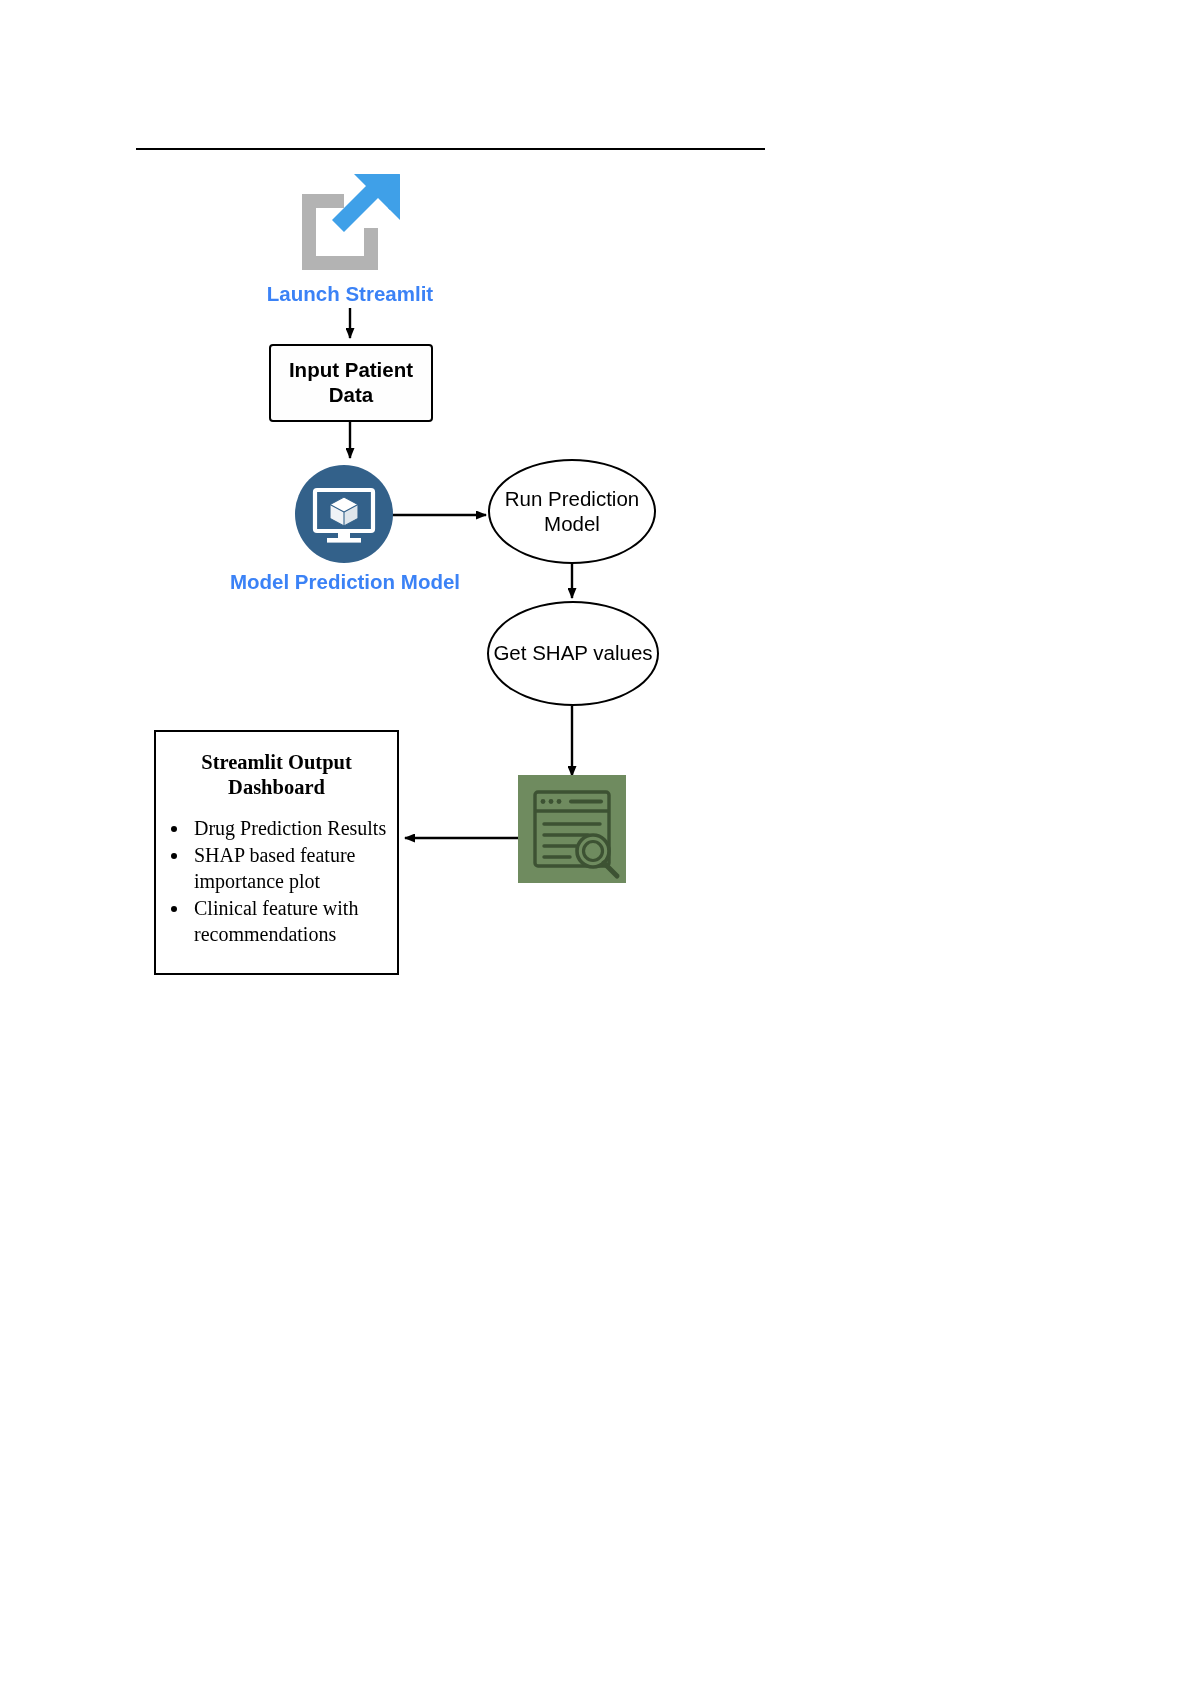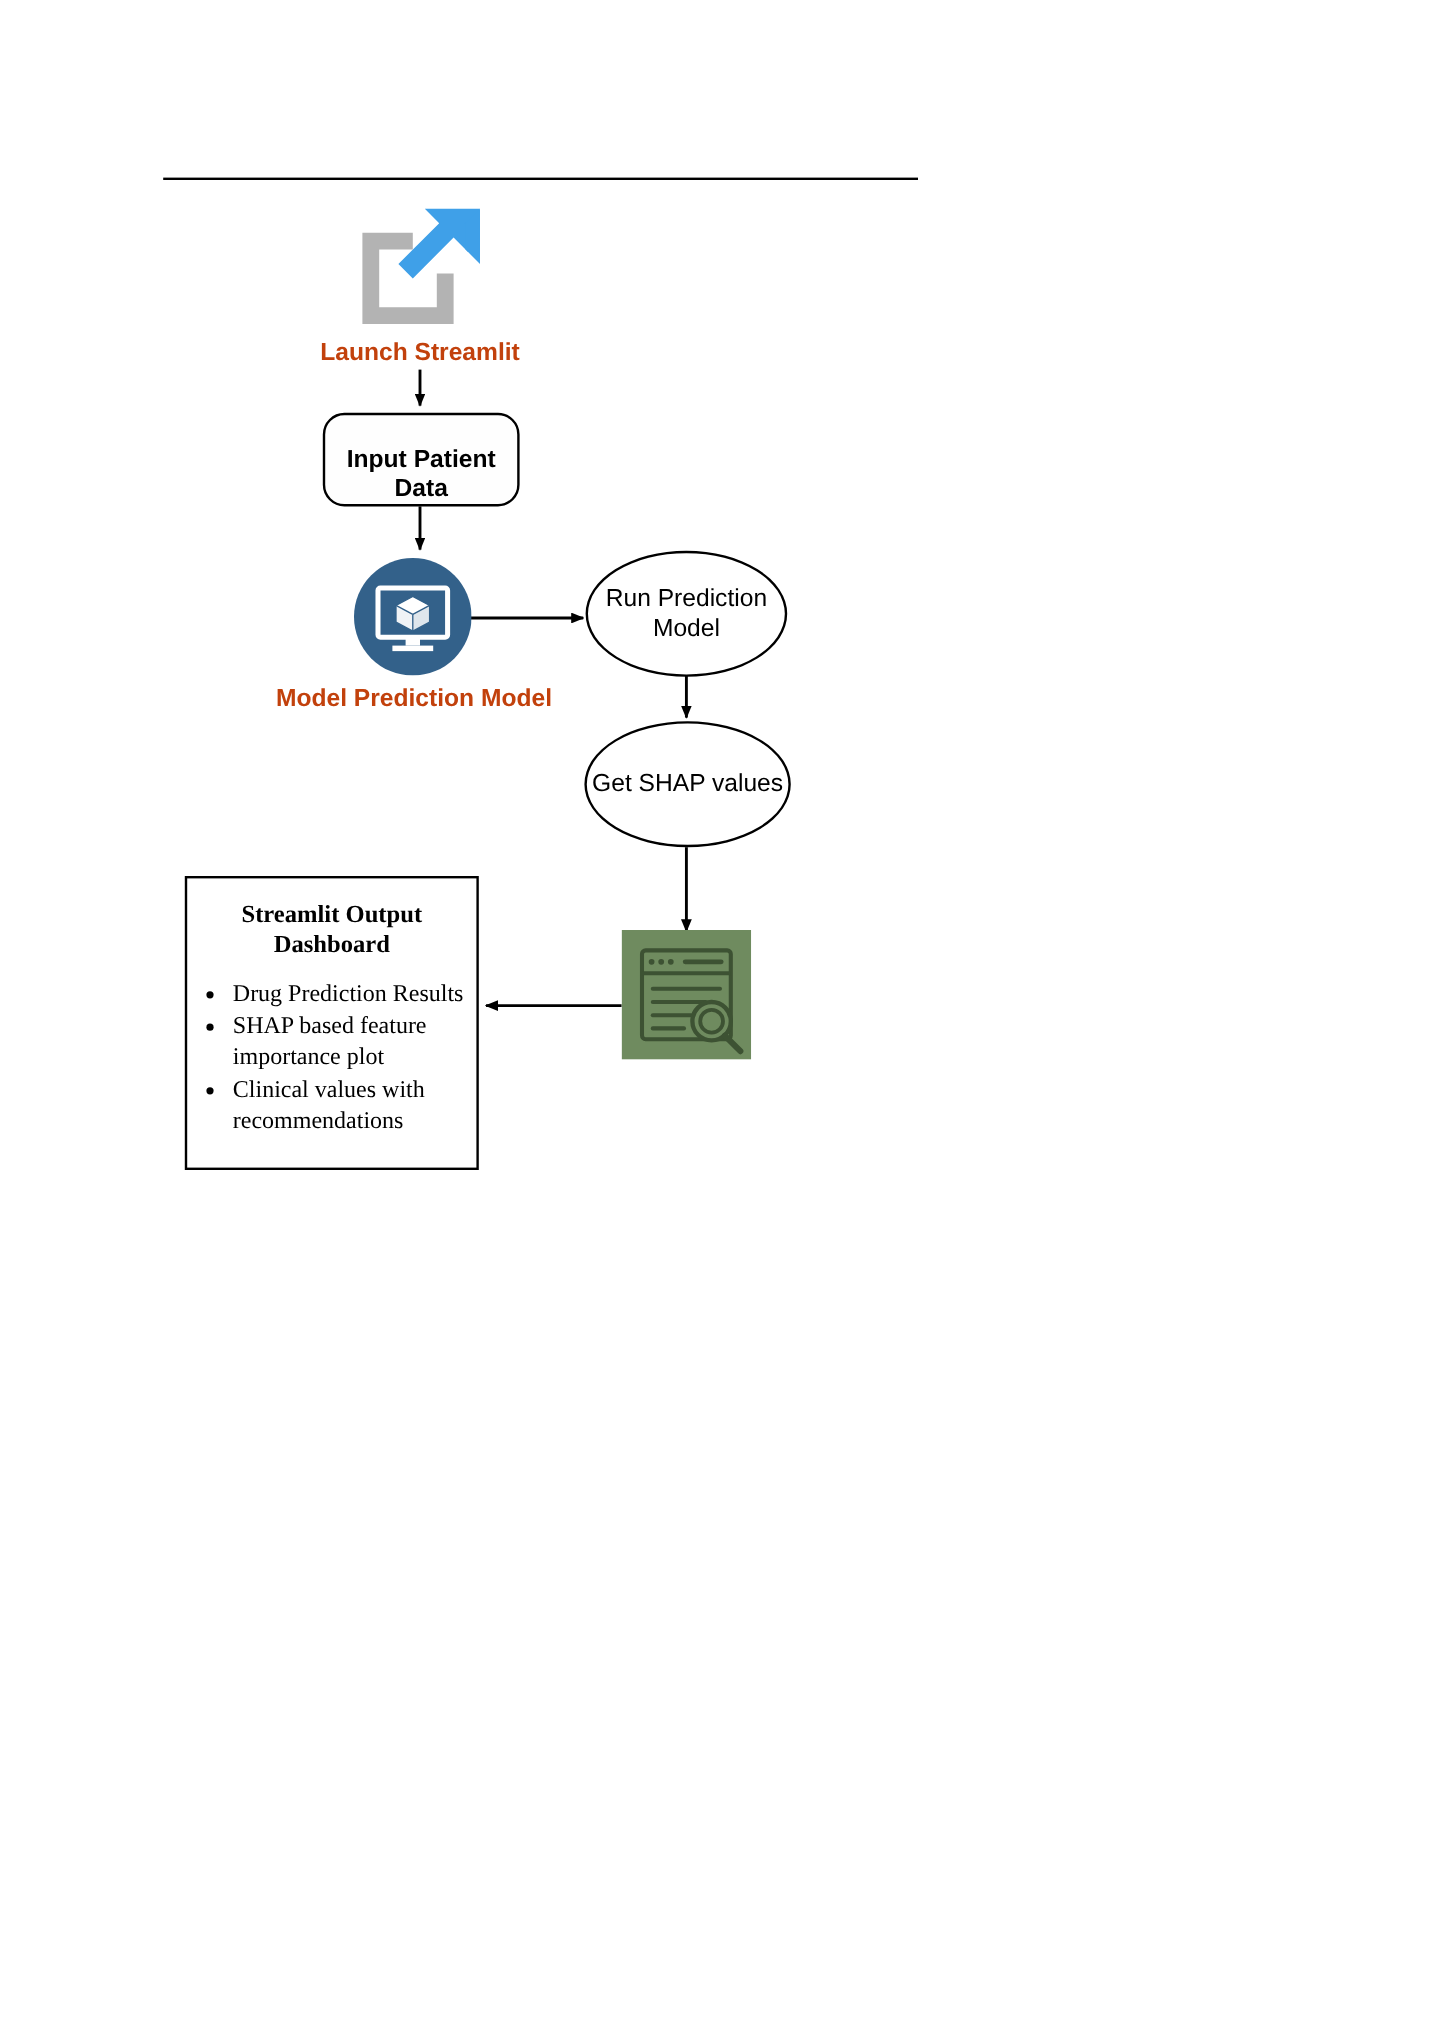--- a/index.html
+++ b/index.html
@@ -35,31 +35,31 @@
 
   
   .node { position: absolute; box-sizing: border-box; }
 
   
   .caption {
     font-weight: bold;
     font-size: 20.5px;
     line-height: 1.18;
     text-align: center;
-    color: #c2410c;
+    color: #3b82f6;
     white-space: pre-line;
   }
 
   
   .roundbox {
     border: 2.6px solid #000;
-    border-radius: 18px;
+    border-radius: 4px;
     background: #fefefe;
     display: flex;
-    align-items: flex-end;
+    align-items: center;
     justify-content: center;
     text-align: center;
     font-weight: bold;
     font-size: 20.5px;
     line-height: 1.2;
     white-space: pre-line;
   }
 
   
   .ellipse {
@@ -225,17 +225,17 @@
       <line x1="86" y1="88" x2="99" y2="101" stroke="#3d5233" stroke-width="5" stroke-linecap="round"></line>
     </svg>
   </div>
 
   <div class="node rectbox" style="left:154px; top:730px; width:245px; height:245px;">
     <div class="rb-title">Streamlit Output
 Dashboard</div>
     <ul>
       <li>Drug Prediction Results</li>
       <li>SHAP based feature importance plot</li>
-      <li>Clinical values with recommendations</li>
+      <li>Clinical feature with recommendations</li>
     </ul>
   </div>
 
 </div>
 
 </body></html>

